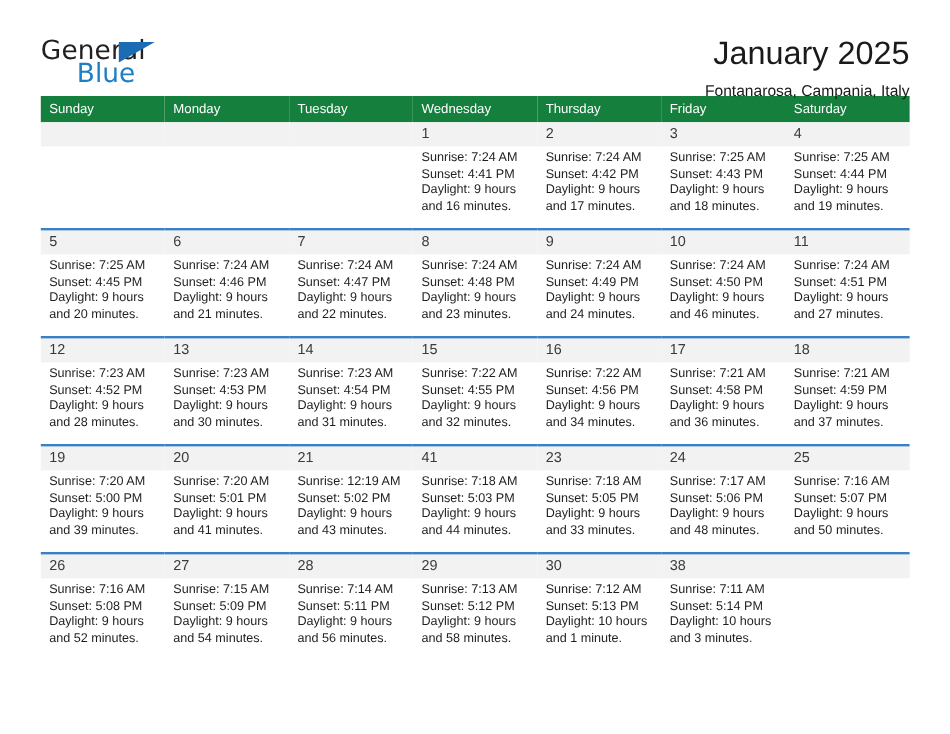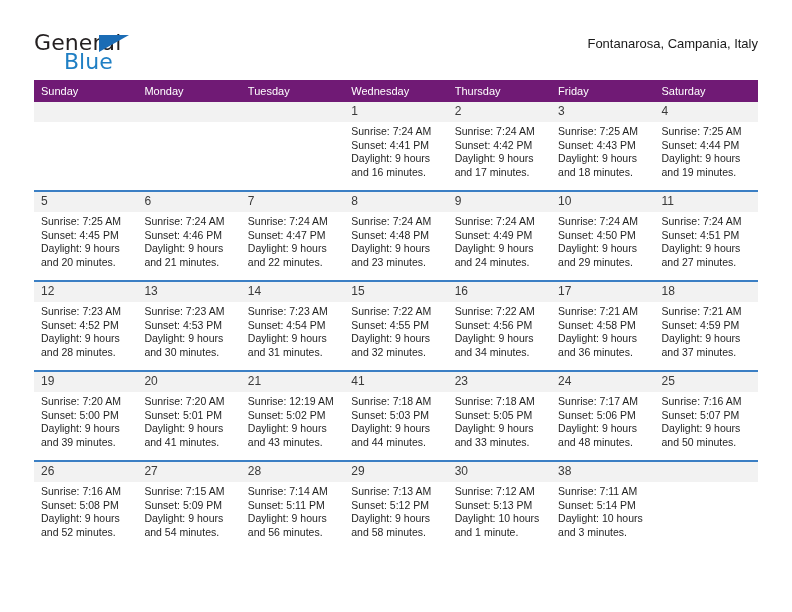--- a/index.html
+++ b/index.html
@@ -86,21 +86,21 @@
   }
 
   
   .calendar {
     width: 724px;
     border-collapse: collapse;
     table-layout: fixed;
     margin-top: 8px;
   }
   .calendar th {
-    background: #701a75;
+    background: #15803d;
     color: #ffffff;
     font-size: 11px;
     font-weight: normal;
     text-align: left;
     padding: 5px 0 5px 7px;
     height: 12px;
     border: 0;
   }
   .calendar td {
     vertical-align: top;
@@ -146,20 +146,21 @@
 
   <div class="header">
 
     <div class="brand">
       <span class="brand-general">General</span>
       <span class="brand-triangle"></span>
       <span class="brand-blue">Blue</span>
     </div>
 
     <div class="title-block">
+      <div class="cal-title">January 2025</div>
       <div class="cal-subtitle">Fontanarosa, Campania, Italy</div>
     </div>
 
   </div>
 
   <table class="calendar">
     <thead>
       <tr id="weekday-row">
           <th>Sunday</th>
           <th>Monday</th>
@@ -291,21 +292,21 @@
               </div>
             </div>
           </td>
           <td>
             <div class="cell-inner">
               <div class="daynum">10</div>
               <div class="details">
                 <div>Sunrise: 7:24 AM</div>
                 <div>Sunset: 4:50 PM</div>
                 <div>Daylight: 9 hours</div>
-                <div>and 29 minutes.</div>
+                <div>and 46 minutes.</div>
               </div>
             </div>
           </td>
           <td>
             <div class="cell-inner">
               <div class="daynum">11</div>
               <div class="details">
                 <div>Sunrise: 7:24 AM</div>
                 <div>Sunset: 4:51 PM</div>
                 <div>Daylight: 9 hours</div>

